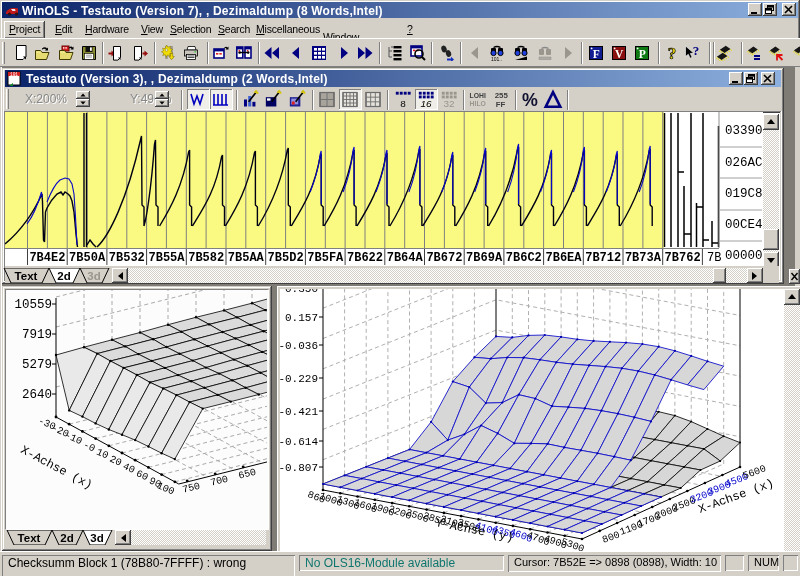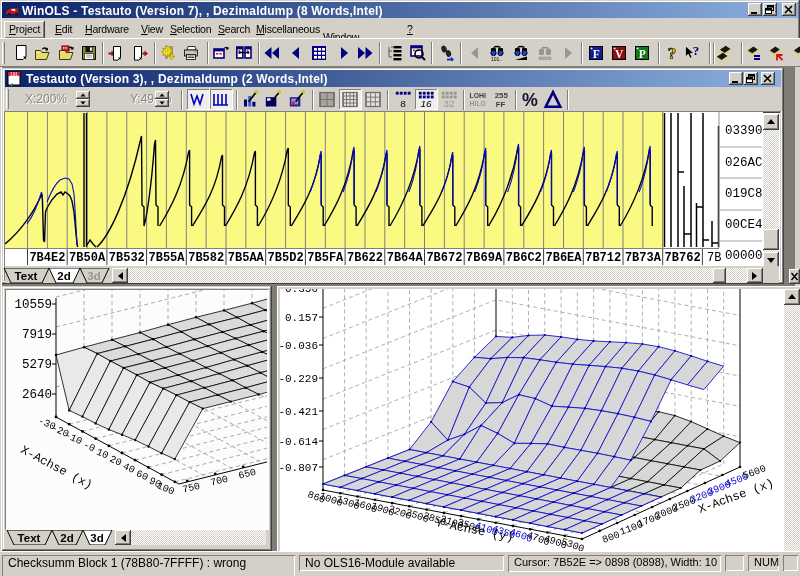--- a/index.html
+++ b/index.html
@@ -1269,16 +1269,16 @@
     <text x="420" y="224" font-family="Liberation Mono" font-size="12" fill="#000" transform="rotate(-20 420 224)">X-Achse (x)</text>
   </svg>
 <div style="position:absolute;left:784px;top:289px;width:16px;height:262px;background-image: conic-gradient(#fff 25%, #d4d0c8 0 50%, #fff 0 75%, #d4d0c8 0);background-size:2px 2px;"></div>
 <div style="position:absolute;left:784px;top:289px;width:16px;height:16px;background:#d4d0c8;box-shadow: inset -1px -1px 0 #404040, inset 1px 1px 0 #ffffff, inset -2px -2px 0 #808080, inset 2px 2px 0 #d4d0c8;">
     <svg width="16" height="16" viewBox="0 0 16 16">
       <path d="M8 5 l4 5 h-8z" fill="#000"></path>
     </svg>
   </div>
 <div style="position:absolute;left:0;top:551px;width:800px;height:25px;background:#d4d0c8;border-top:1px solid #fff;"></div>
 <div style="position:absolute;left:2px;top:555px;width:293px;height:24px;padding:1px 0 0 6px;font-size:12px;color:#000;white-space:nowrap;overflow:hidden;box-shadow:inset 1px 1px 0 #808080, inset -1px -1px 0 #fff;">Checksumm Block 1 (78B80-7FFFF) : wrong</div>
-<div style="position:absolute;left:299px;top:555px;width:205px;height:16px;padding:1px 0 0 6px;font-size:12px;color:#000000;white-space:nowrap;overflow:hidden;box-shadow:inset 1px 1px 0 #808080, inset -1px -1px 0 #fff;">No OLS16-Module available</div>
+<div style="position:absolute;left:299px;top:555px;width:205px;height:16px;padding:1px 0 0 6px;font-size:12px;color:#0f766e;white-space:nowrap;overflow:hidden;box-shadow:inset 1px 1px 0 #808080, inset -1px -1px 0 #fff;">No OLS16-Module available</div>
 <div style="position:absolute;left:508px;top:555px;width:213px;height:16px;padding:1px 0 16px 6px;font-size:11px;color:#000;white-space:nowrap;overflow:hidden;box-shadow:inset 1px 1px 0 #808080, inset -1px -1px 0 #fff;">Cursor: 7B52E =&gt; 0898 (0898), Width: 10</div>
 <div style="position:absolute;left:725px;top:555px;width:19px;height:16px;padding:1px 0 0 6px;font-size:12px;color:#000;white-space:nowrap;overflow:hidden;box-shadow:inset 1px 1px 0 #808080, inset -1px -1px 0 #fff;"></div>
 <div style="position:absolute;left:748px;top:555px;width:31px;height:16px;padding:1px 0 0 6px;font-size:11px;color:#000;white-space:nowrap;overflow:hidden;box-shadow:inset 1px 1px 0 #808080, inset -1px -1px 0 #fff;">NUM</div>
 <div style="position:absolute;left:783px;top:555px;width:15px;height:16px;padding:1px 0 0 6px;font-size:12px;color:#000;white-space:nowrap;overflow:hidden;box-shadow:inset 1px 1px 0 #808080, inset -1px -1px 0 #fff;"></div>
 </body></html>

